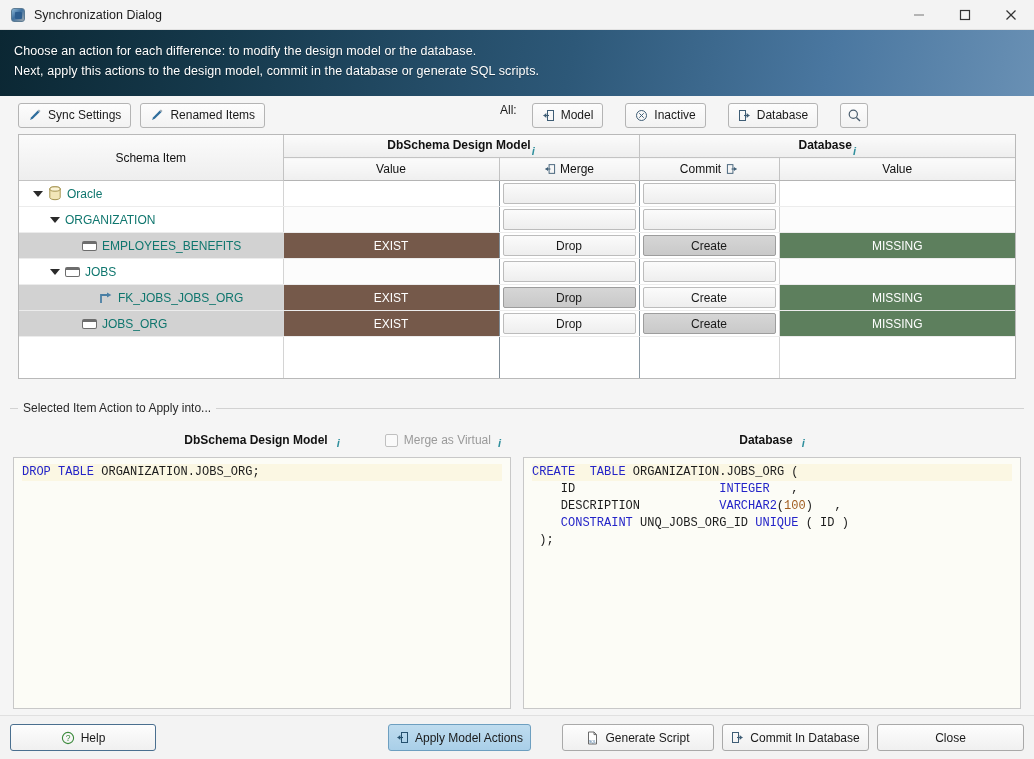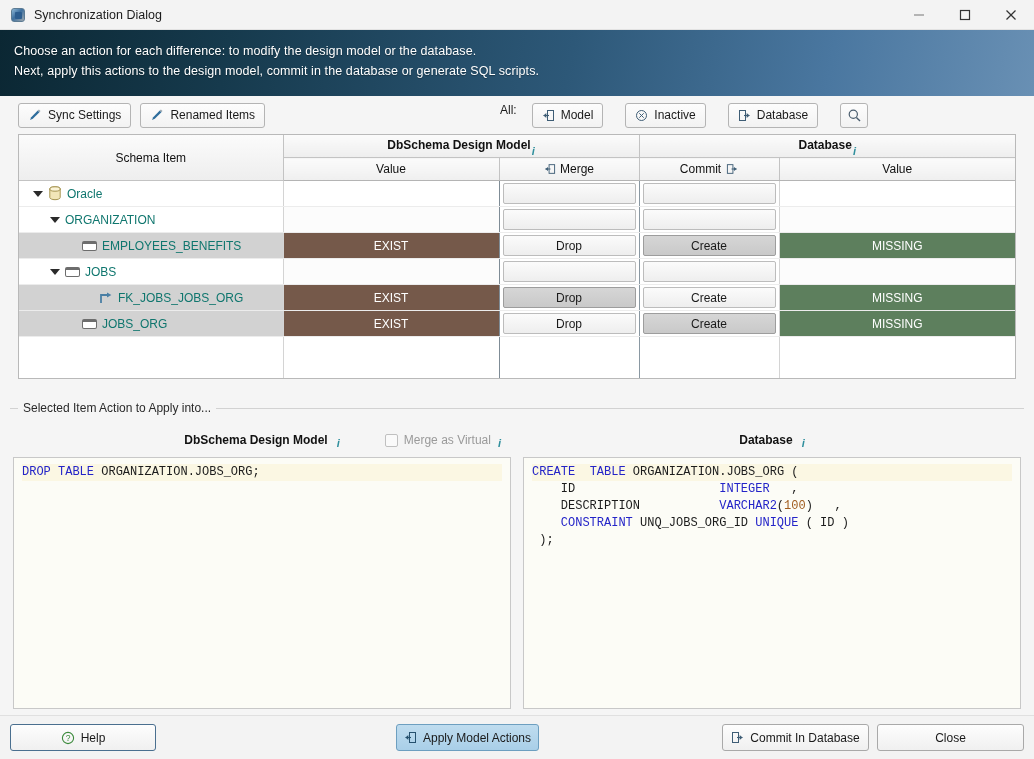--- a/index.html
+++ b/index.html
@@ -308,21 +308,21 @@
     border: 1px solid #a9a9a9;
     border-radius: 3px;
     background: linear-gradient(#fdfdfd,#f0f0f0);
     display: flex; align-items: center; justify-content: center;
     gap: 6px;
     font-size: 12px; color: #1a1a1a;
     cursor: default;
     box-sizing: border-box;
   }
   .fbtn.help { left: 10px; width: 146px; border-color: #4a6f8f; }
-  .fbtn.apply { left: 396px; width: 143px; background: linear-gradient(#bfdcef,#a9cfe8); border-color: #6d9fc0; }
+  .fbtn.apply { left: 388px; width: 143px; background: linear-gradient(#bfdcef,#a9cfe8); border-color: #6d9fc0; }
   .fbtn.gen   { left: 562px; width: 152px; }
   .fbtn.commit{ left: 722px; width: 147px; }
   .fbtn.close { left: 877px; width: 147px; text-align: right; }
 </style>
 </head>
 <body>
 
 <div class="titlebar">
   <span class="titlebar-icon">
       <span class="cube"></span>
@@ -625,20 +625,30 @@
   <div class="fbtn apply">
     <span class="ico">
       <svg width="13" height="13" viewBox="0 0 13 13">
         <rect x="5.5" y="1.5" width="6" height="10" fill="none" stroke="#25506e" stroke-width="1"></rect>
         <line x1="1.5" y1="6.5" x2="7" y2="6.5" stroke="#25506e" stroke-width="1.1"></line>
         <path d="M1.5 6.5 L4.3 4 L4.3 9 Z" fill="#25506e"></path>
       </svg>
     </span>
     <span>Apply Model Actions</span>
   </div>
+  <div class="fbtn gen">
+    <span class="ico">
+      <svg width="13" height="14" viewBox="0 0 13 14">
+        <path d="M2.5 1 L8 1 L10.5 3.6 L10.5 13 L2.5 13 Z" fill="#fff" stroke="#6a6a6a" stroke-width="1"></path>
+        <path d="M8 1 L8 3.6 L10.5 3.6" fill="none" stroke="#6a6a6a" stroke-width="1"></path>
+        <text x="6.5" y="11.6" font-size="3.6" text-anchor="middle" fill="#2b5f8e" font-family="Liberation Sans, sans-serif">SQL</text>
+      </svg>
+    </span>
+    <span>Generate Script</span>
+  </div>
   <div class="fbtn commit">
     <span class="ico">
       <svg width="13" height="13" viewBox="0 0 13 13">
         <rect x="1.5" y="1.5" width="6" height="10" fill="none" stroke="#3e5d75" stroke-width="1"></rect>
         <line x1="6" y1="6.5" x2="11.5" y2="6.5" stroke="#3e5d75" stroke-width="1.1"></line>
         <path d="M11.5 6.5 L8.7 4 L8.7 9 Z" fill="#3e5d75"></path>
       </svg>
     </span>
     <span>Commit In Database</span>
   </div>

